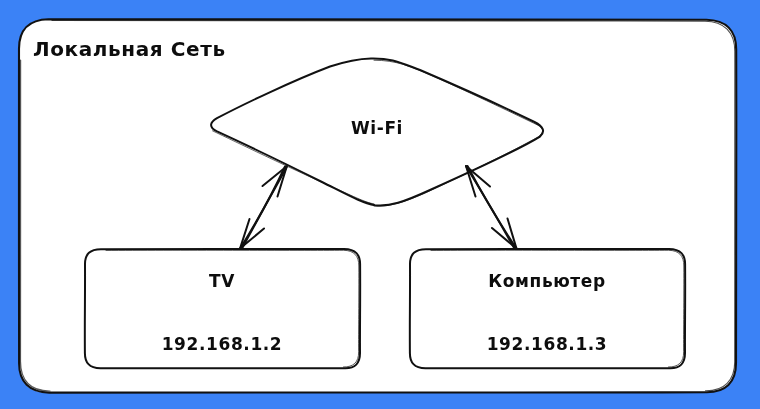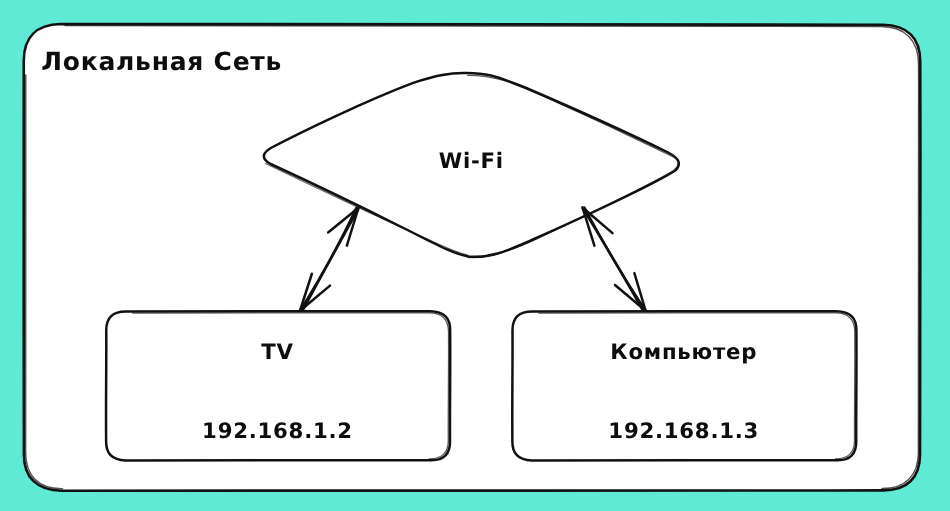--- a/index.html
+++ b/index.html
@@ -8,21 +8,21 @@
     padding: 0;
     background: #ffffff;
   }
   body {
     font-family: "DejaVu Sans", sans-serif;
   }
   #canvas-wrap {
     position: relative;
     width: 760px;
     height: 409px;
-    background: #5eead4;
+    background: #3b82f6;
     overflow: hidden;
   }
   svg#diagram {
     position: absolute;
     left: 0;
     top: 0;
     width: 760px;
     height: 409px;
     display: block;
   }

